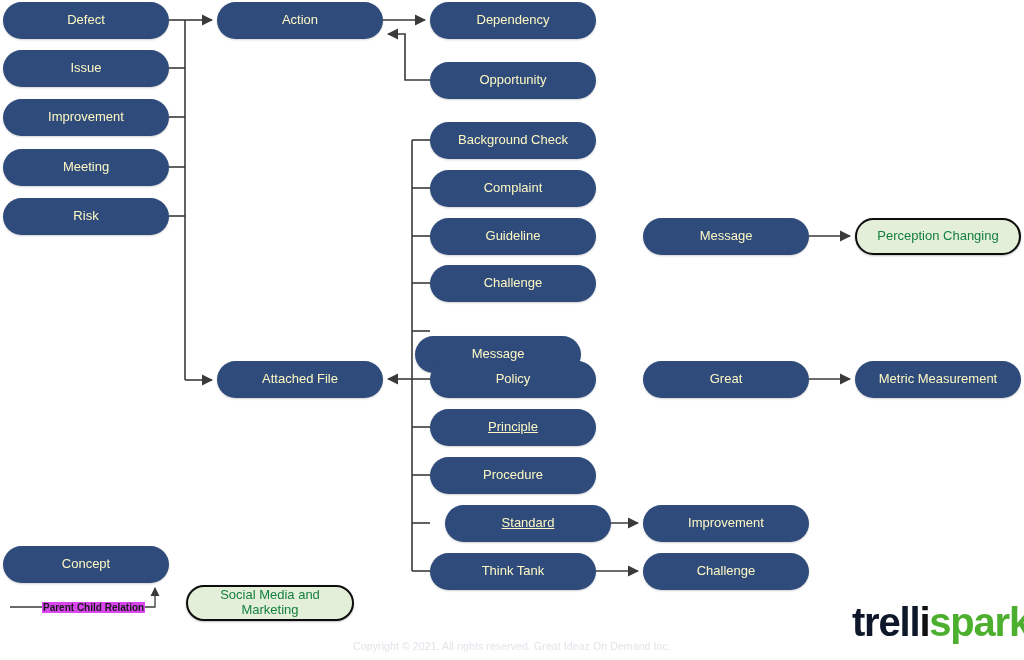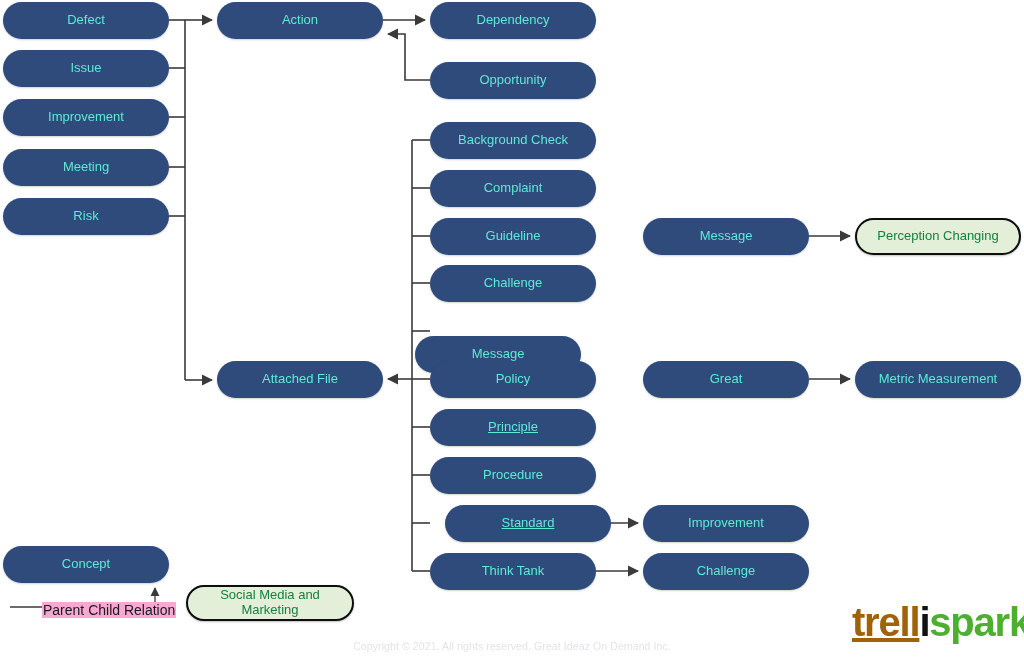--- a/index.html
+++ b/index.html
@@ -31,44 +31,45 @@
     border-radius: 20px;
     display: flex;
     align-items: center;
     justify-content: center;
     text-align: center;
     line-height: 1.15;
     z-index: 2;
   }
   .node.blue {
     background: #2F4B7C;
-    color: #5eead4;
+    color: #fef9c3;
     font-size: 13px;
     box-shadow: 0 1px 2px rgba(0,0,0,0.18);
     align-items: center;
   }
   .node.green {
     background: #E4EFDA;
     color: #15803d;
     font-size: 13px;
     border: 2.5px solid #0d0d0d;
     box-shadow: 0 1px 2px rgba(0,0,0,0.25);
   }
   .node-label {
     display: block;
     padding: 0 8px;
   }
   .legend-label {
     position: absolute;
-    font-size: 14px;
+    font-size: 10px;
     color: #1a1a1a;
     white-space: nowrap;
     z-index: 3;
-    background: #f9a8d4;
+    background: #d946ef;
     padding: 0 1px;
+    font-weight: bold;
   }
   .footer-copyright {
     position: absolute;
     left: 0;
     top: 640px;
     width: 1024px;
     text-align: center;
     font-size: 10.5px;
     color: #e3e3ea;
     letter-spacing: 0.1px;
@@ -76,21 +77,21 @@
   .logo {
     position: absolute;
     left: 852px;
     top: 602px;
     font-size: 40px;
     font-weight: bold;
     letter-spacing: -1.2px;
     line-height: 1;
     white-space: nowrap;
   }
-  .logo .seg-a { color: #a16207; text-decoration: underline; }
+  .logo .seg-a { color: #0f172a; }
   .logo .seg-b { color: #111111; }
   .logo .seg-c { color: #4CAF2E; }
 </style>
 </head>
 <body>
 
 <div id="canvas">
 
   <svg id="edges" viewBox="0 0 1024 660">
     <defs>

